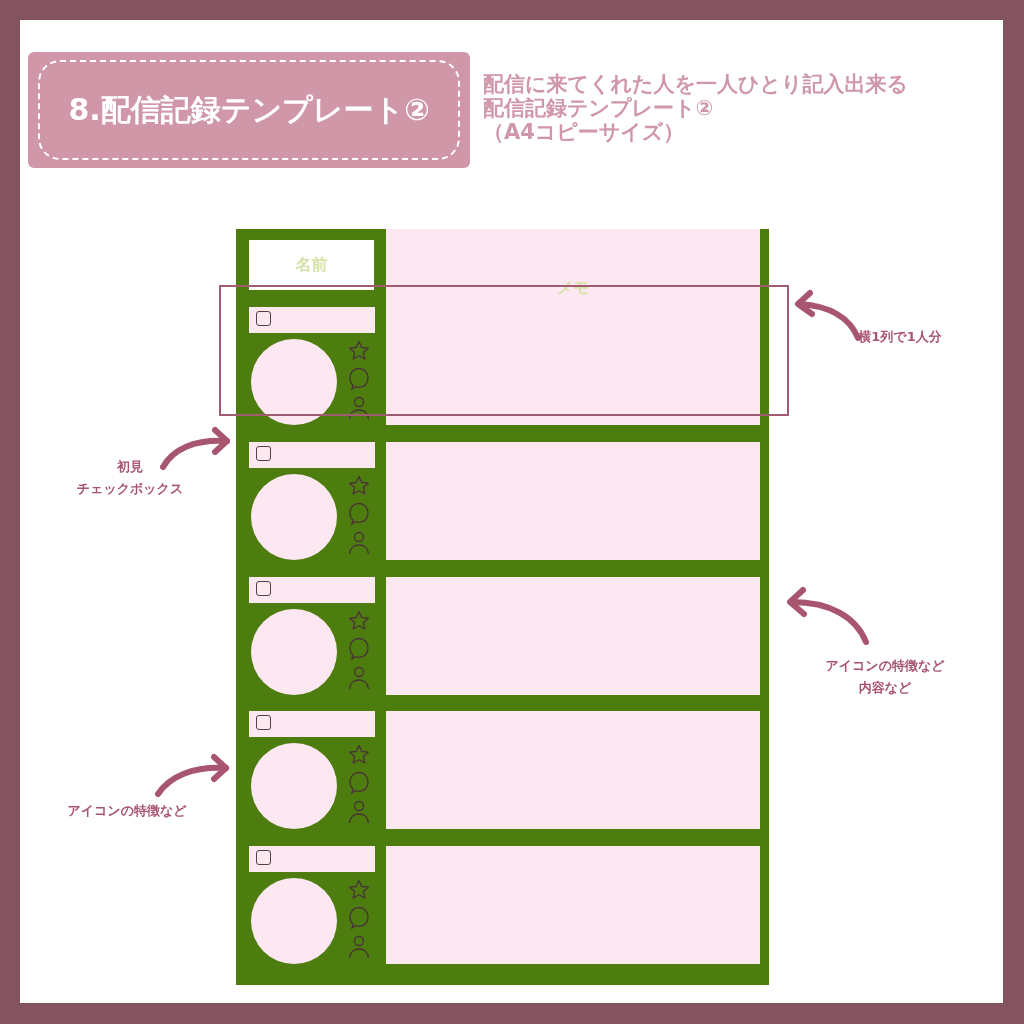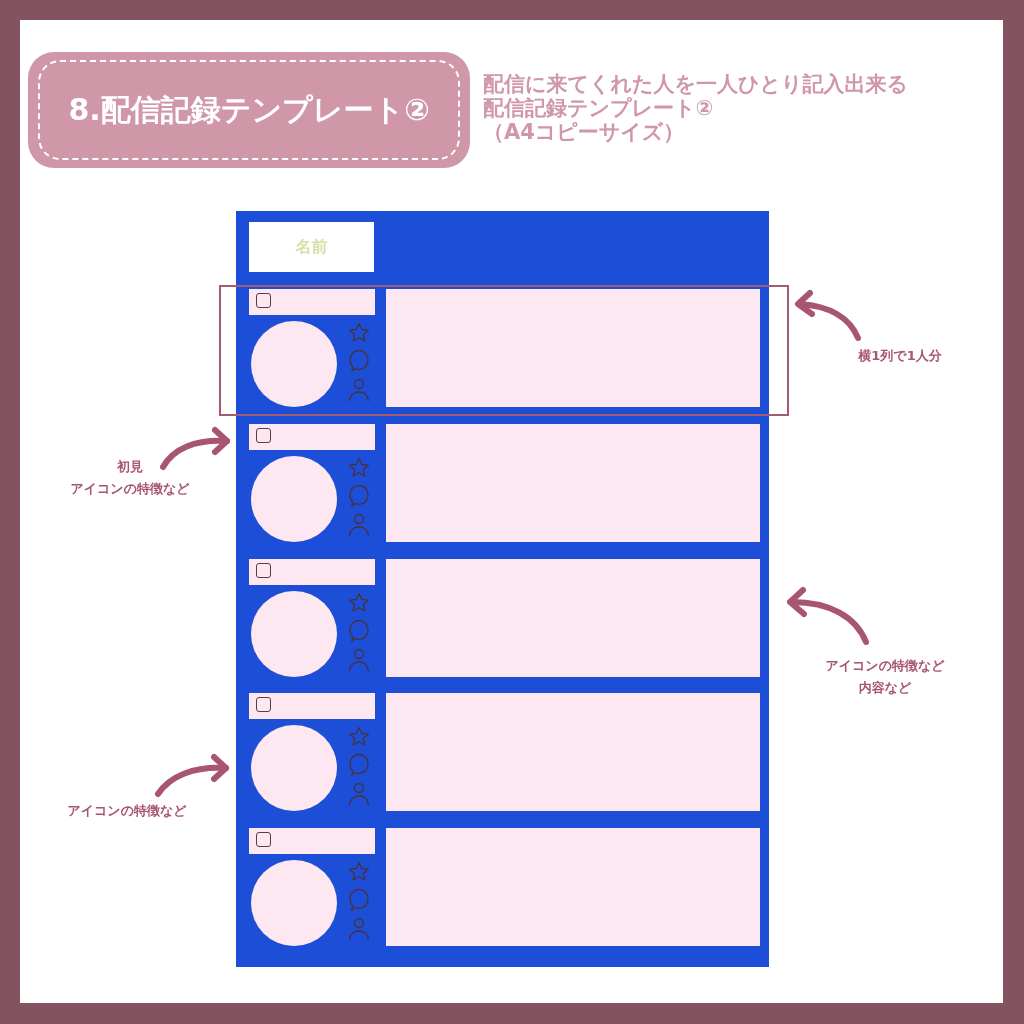--- a/index.html
+++ b/index.html
@@ -1,22 +1,22 @@
 <!DOCTYPE html>
 <html><head>
 <meta charset="utf-8">
 <style>
   html, body { margin:0; padding:0; }
   body { width:1024px; height:1024px; position:relative; overflow:hidden; background:#83535f; font-family:"DejaVu Sans", sans-serif; }
   .canvas { position:absolute; left:20px; top:20px; width:983px; height:983px; background:#ffffff; }
-  .title-pill { position:absolute; left:28px; top:52px; width:442px; height:116px; background:#cf97a8; border-radius:26px; }
+  .title-pill { position:absolute; left:28px; top:52px; width:442px; height:116px; background:#cf97a8; border-radius:6px; }
   .title-pill .dash { position:absolute; left:10px; top:8px; right:10px; bottom:8px; border:2px dashed #ffffff; border-radius:22px; }
   .title-pill .title { position:absolute; left:0; right:0; top:0; bottom:0; display:flex; align-items:center; justify-content:center; color:#ffffff; font-weight:bold; font-size:30px; letter-spacing:0px; }
   .subtitle { position:absolute; left:483px; top:72px; color:#cf97a8; font-weight:bold; font-size:21px; line-height:24px; white-space:pre; }
-  .sheet { position:absolute; left:236px; top:211px; width:533px; height:756px; background:#1d4ed8; }
+  .sheet { position:absolute; left:236px; top:229px; width:533px; height:756px; background:#4d7c0f; }
   .hdr { position:absolute; top:11px; height:50px; background:#ffffff; display:flex; align-items:center; justify-content:center; color:#d4e2a6; font-weight:bold; font-size:16px; }
   .hdr.name { left:13px; width:125px; }
   .hdr.memo { left:150px; width:374px; }
   .row { position:absolute; left:0; width:533px; height:118px; }
   .namebox { position:absolute; left:13px; top:0; width:126px; height:26px; background:#fde7f0; }
   .chk { position:absolute; left:7px; top:4px; width:15px; height:15px; border:1.5px solid #5a3c46; border-radius:3px; box-sizing:border-box; background:transparent; }
   .avatar { position:absolute; left:15px; top:32px; width:86px; height:86px; border-radius:50%; background:#fde7f0; }
   .icons { position:absolute; left:110px; top:32px; width:26px; height:88px; }
   .icons svg { display:block; margin:0 auto 3px auto; }
   .memo { position:absolute; left:150px; top:0; width:374px; height:118px; background:#fde7f0; }
@@ -33,20 +33,21 @@
   <div class="dash"></div>
   <div class="title">8.配信記録テンプレート②</div>
 </div>
 
 <div class="subtitle"><span>配信に来てくれた人を一人ひとり記入出来る</span>
 <span>配信記録テンプレート②</span>
 <span>（A4コピーサイズ）</span></div>
 
 <div class="sheet">
   <div class="hdr name">名前</div>
+  <div class="hdr memo">メモ</div>
 
   <div class="row" style="top:78px;">
     <div class="namebox">
         <div class="chk"></div>
       </div>
     <div class="avatar"></div>
     <div class="icons">
       <svg width="24" height="24" viewBox="0 0 24 24">
           <path d="M12 2.5l2.8 6 6.5.7-4.9 4.4 1.4 6.4L12 16.8 6.2 20l1.4-6.4L2.7 9.2l6.5-.7z" fill="none" stroke="#4a3139" stroke-width="1.3" stroke-linejoin="round"></path>
         </svg>
@@ -141,28 +142,28 @@
     <div class="memo"></div>
   </div>
 </div>
 
 <div class="highlight"></div>
 
 <svg class="arrow" style="left:790px; top:288px;" width="80" height="60" viewBox="0 0 80 60">
   <path d="M68 50 C60 30 40 18 10 16" fill="none" stroke="#a8566f" stroke-width="6" stroke-linecap="round"></path>
   <path d="M20 5 L8 16 L22 26" fill="none" stroke="#a8566f" stroke-width="6" stroke-linecap="round" stroke-linejoin="round"></path>
 </svg>
-<div class="note" style="left:830px; top:345px; width:140px;text-align:center;">横1列で1人分</div>
+<div class="note" style="left:830px; top:326px; width:140px;text-align:center;">横1列で1人分</div>
 
 <svg class="arrow" style="left:155px; top:425px;" width="80" height="50" viewBox="0 0 80 50">
   <path d="M8 42 C18 24 40 14 72 16" fill="none" stroke="#a8566f" stroke-width="6" stroke-linecap="round"></path>
   <path d="M60 5 L72 16 L60 27" fill="none" stroke="#a8566f" stroke-width="6" stroke-linecap="round" stroke-linejoin="round"></path>
 </svg>
 <div class="note" style="left:50px; top:456px; width:160px;">初見
-アイコンの特徴など</div>
+チェックボックス</div>
 
 <svg class="arrow" style="left:778px; top:582px;" width="100" height="70" viewBox="0 0 100 70">
   <path d="M88 60 C78 35 52 20 14 20" fill="none" stroke="#a8566f" stroke-width="6" stroke-linecap="round"></path>
   <path d="M25 8 L12 20 L26 32" fill="none" stroke="#a8566f" stroke-width="6" stroke-linecap="round" stroke-linejoin="round"></path>
 </svg>
 <div class="note" style="left:800px; top:655px; width:170px;">アイコンの特徴など
 内容など</div>
 
 <svg class="arrow" style="left:150px; top:752px;" width="85" height="50" viewBox="0 0 85 50">
   <path d="M8 42 C20 24 44 14 76 16" fill="none" stroke="#a8566f" stroke-width="6" stroke-linecap="round"></path>

